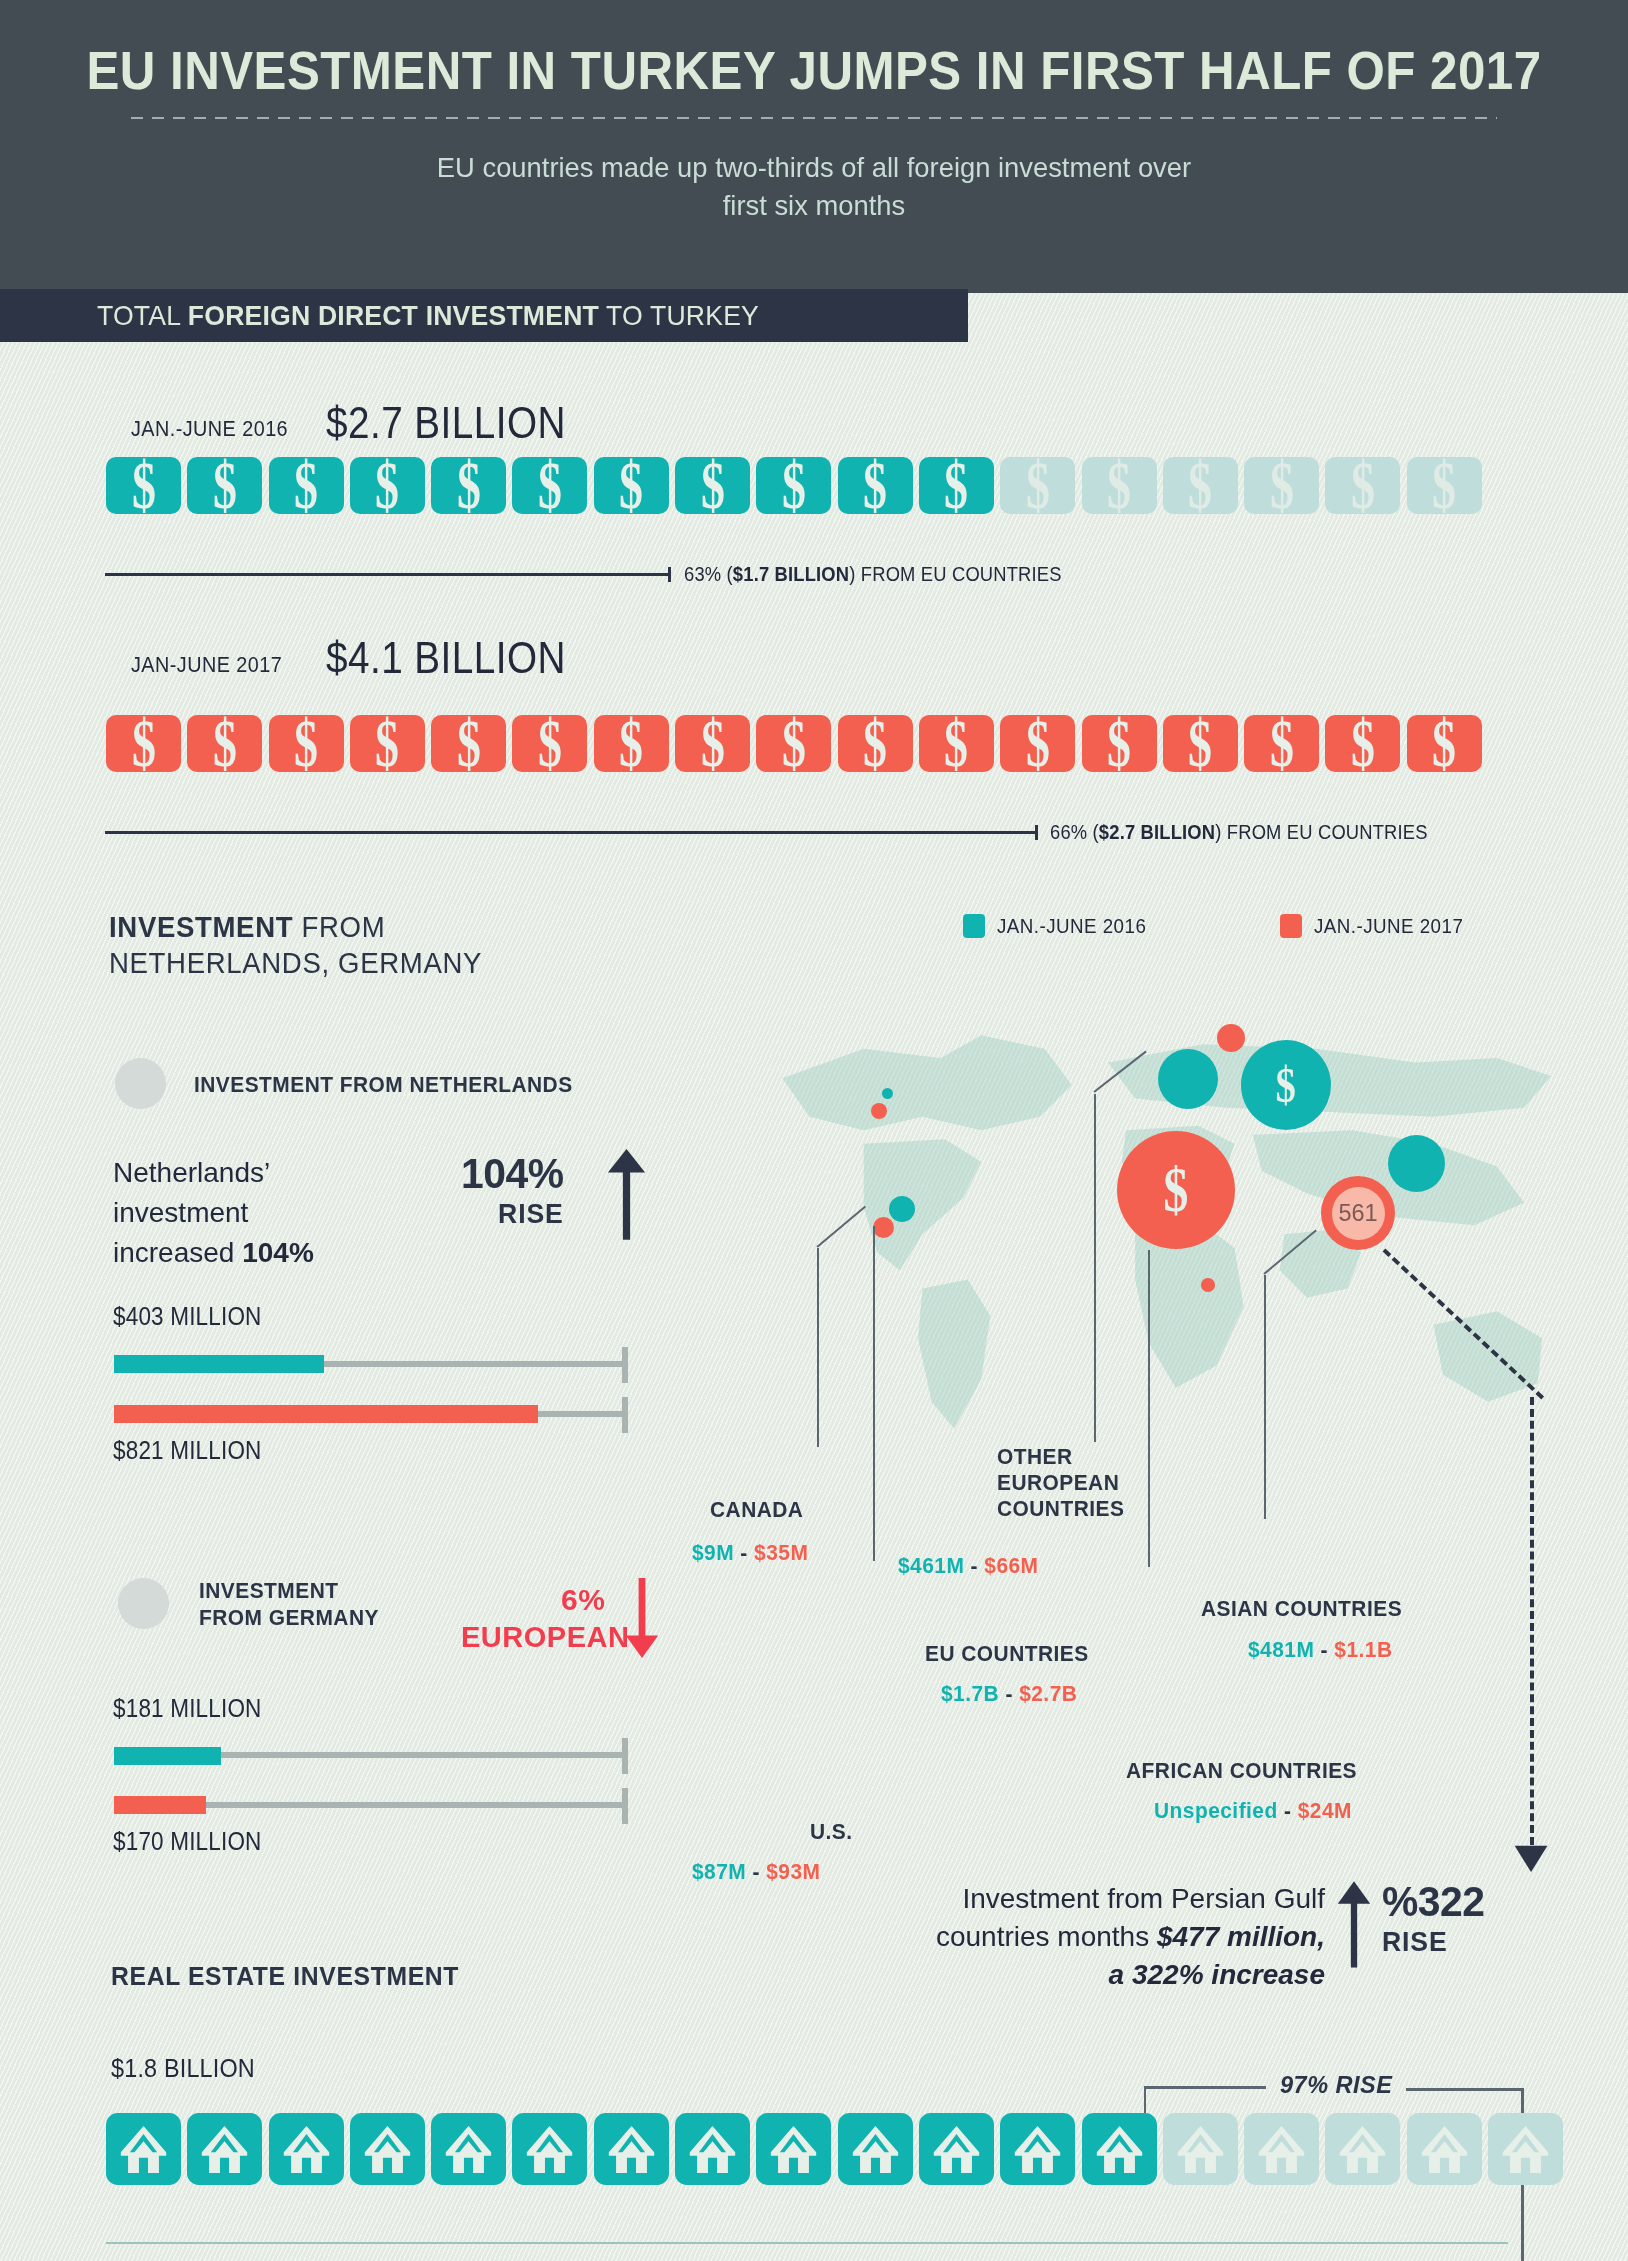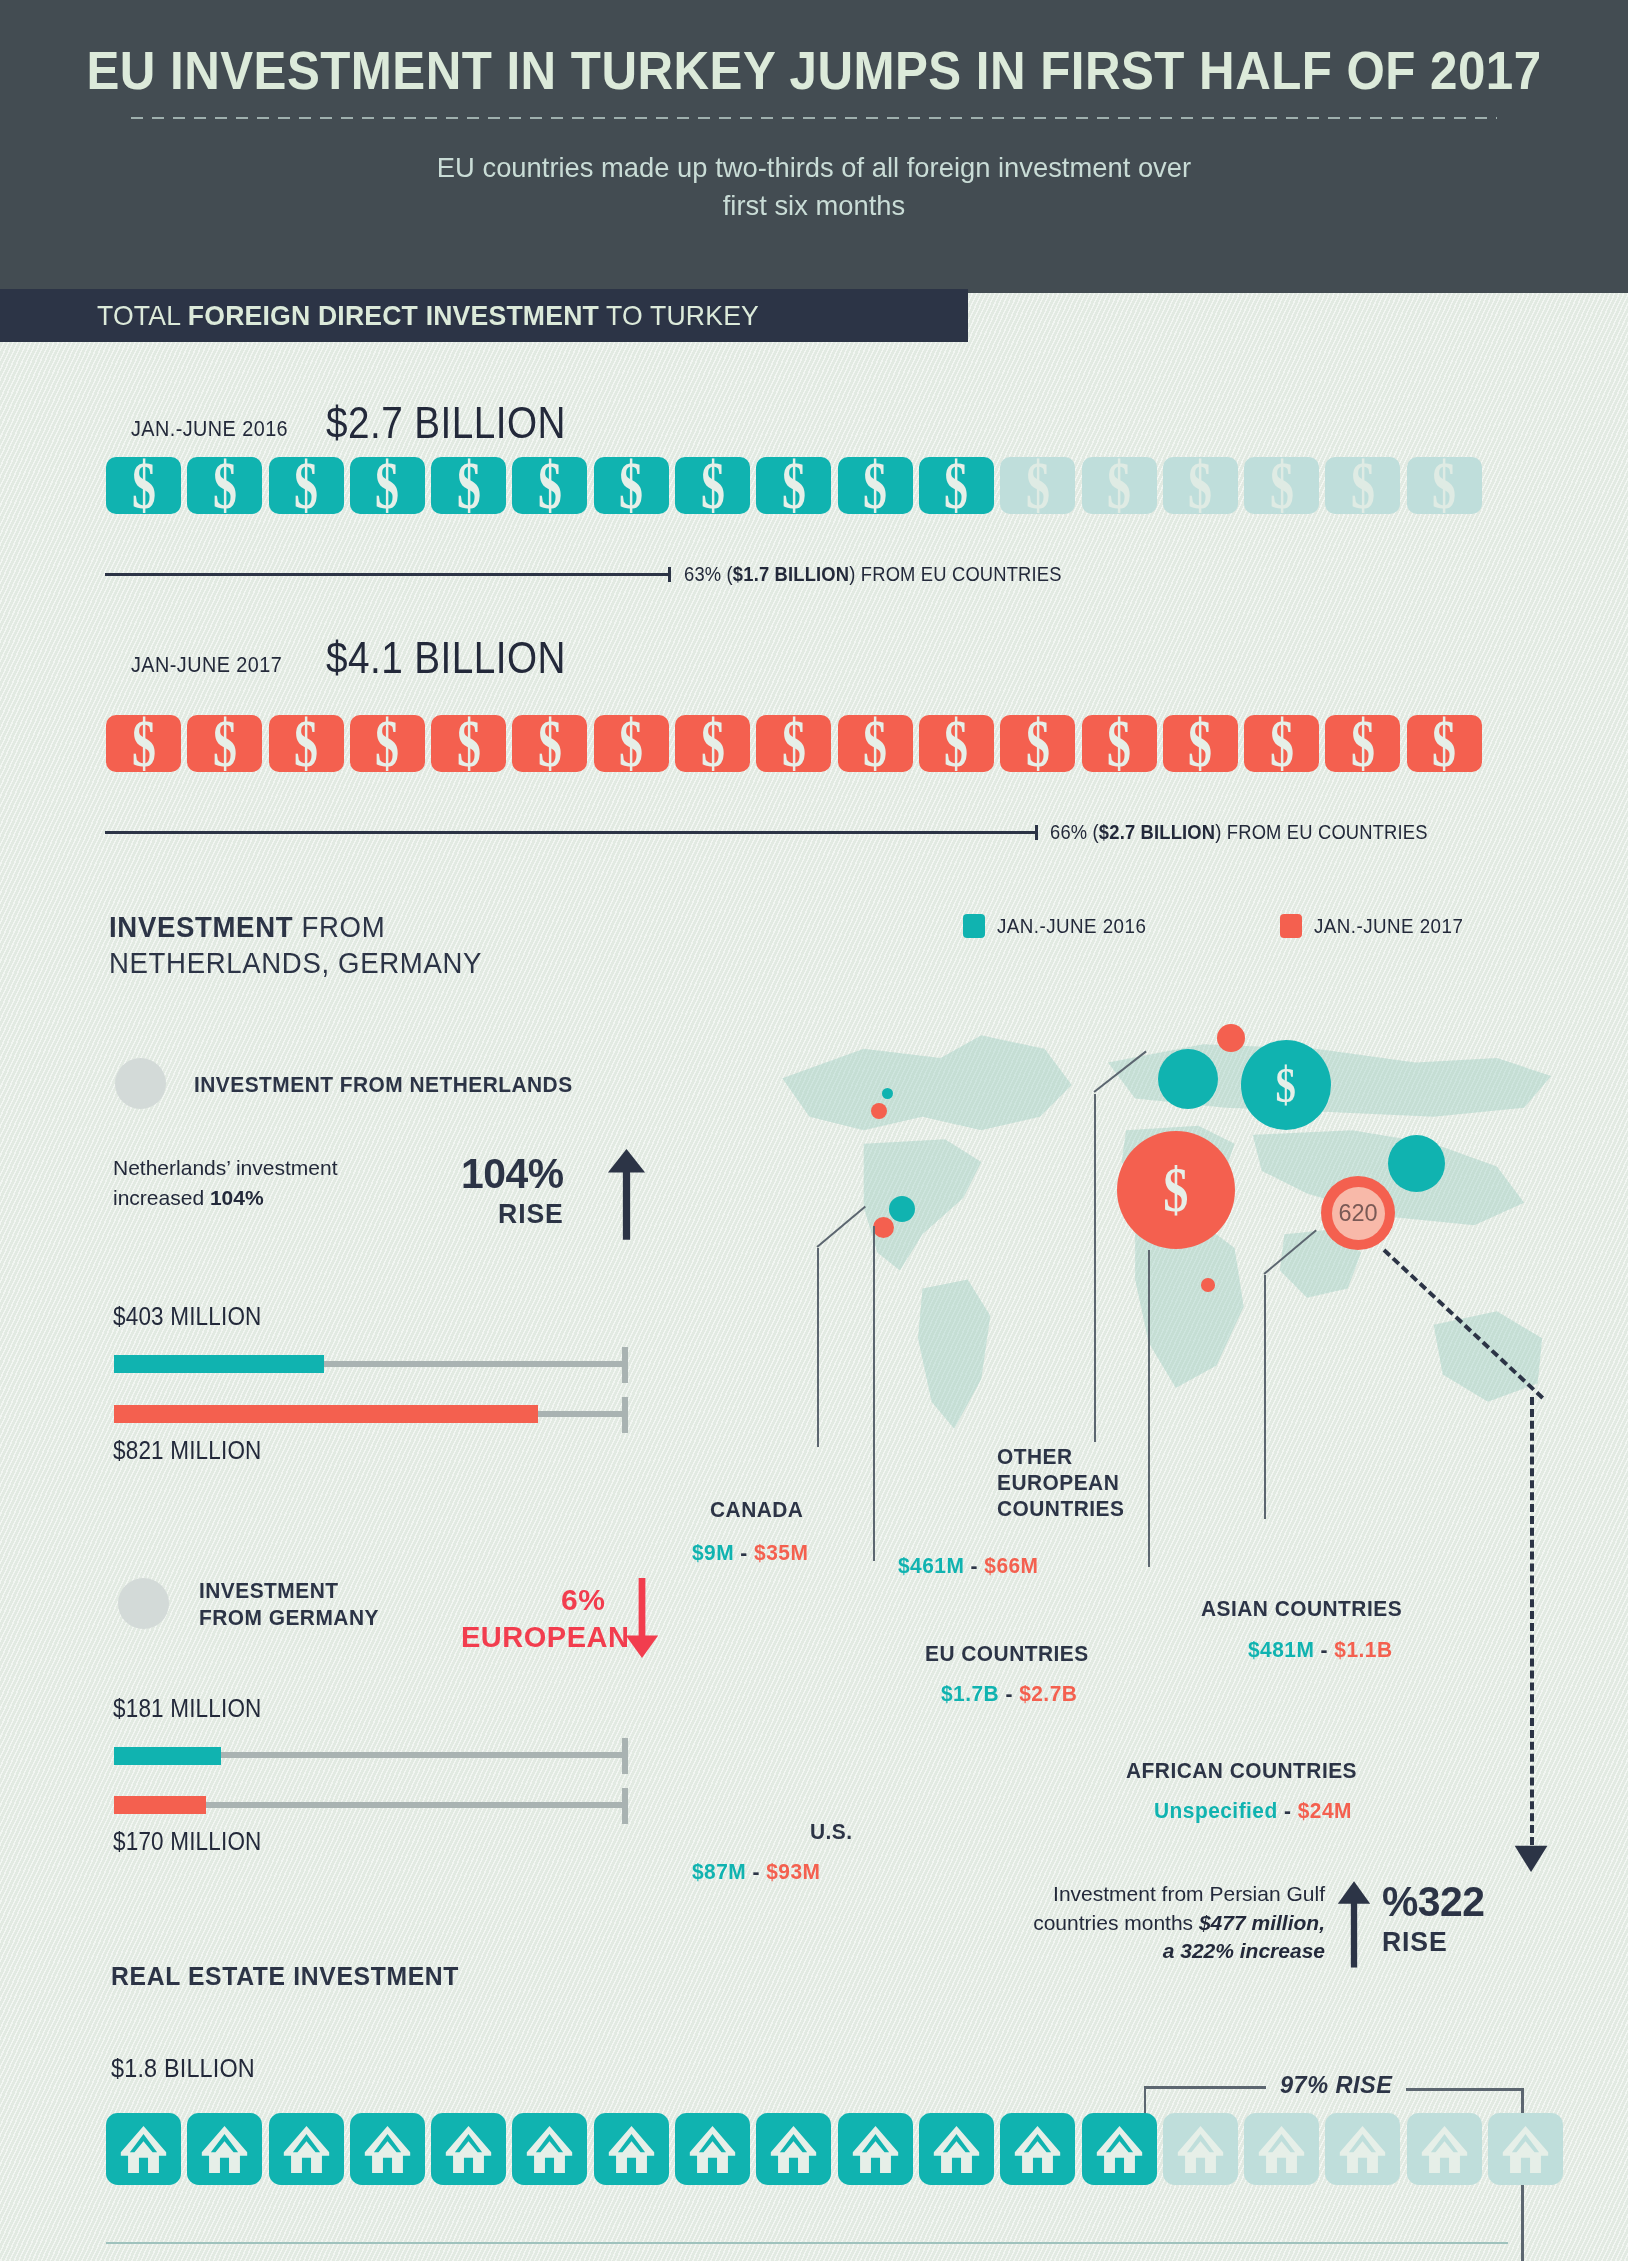--- a/index.html
+++ b/index.html
@@ -52,21 +52,21 @@
   
   .sec-title{position:absolute;color:#2C3446;font-size:29px;line-height:1.25;letter-spacing:0.7px;transform:scaleX(.95);transform-origin:left;}
   .sec-title b{font-weight:bold;}
   
   .legend{position:absolute;display:flex;align-items:center;gap:11.8px;}
   .legend-sw{width:22px;height:24.4px;border-radius:4.1px;}
   .legend-tx{color:#23293A;font-size:20.4px;letter-spacing:0.5px;transform:scaleX(.92);transform-origin:left;}
   
   .c-bullet{position:absolute;width:51px;height:51px;border-radius:50%;background:#D3DAD8;}
   .c-label{position:absolute;color:#2C3446;font-size:22px;font-weight:bold;line-height:1.22;letter-spacing:0.5px;transform:scaleX(.95);transform-origin:left;}
-  .para{position:absolute;color:#23293A;font-size:21px;line-height:1.42;font-weight:300;}
+  .para{position:absolute;color:#23293A;font-size:28px;line-height:1.42;font-weight:300;}
   .para b{font-weight:bold;}
   .bigpct{position:absolute;color:#2C3446;font-weight:bold;font-size:43px;letter-spacing:-0.5px;transform:scaleX(.95);transform-origin:left;}
   .bigpct .sm{font-size:28px;display:block;text-align:right;letter-spacing:0.9px;}
   .risearrow{position:absolute;}
   .bar-amount{position:absolute;color:#23293A;font-size:25px;letter-spacing:0.2px;transform:scaleX(.9);transform-origin:left;}
   .track{position:absolute;height:6.3px;background:#A9B3B2;}
   .track-end{position:absolute;width:5.9px;height:36px;background:#A9B3B2;}
   .bar{position:absolute;height:18px;}
   .dec{position:absolute;color:#F23D4E;font-weight:bold;letter-spacing:0.5px;}
   
@@ -287,21 +287,21 @@
   <div class="bub" style="left:1158px;top:1049px;width:60px;height:60px;background:#10B3B0"></div>
   <div class="bub" style="left:1217px;top:1024px;width:28px;height:28px;background:#F4604F"></div>
   <div class="bub" style="left:1241px;top:1040px;width:90px;height:90px;background:#10B3B0;font-size:51px">
       <span style="transform:scaleX(.8)">$</span>
     </div>
   <div class="bub" style="left:1117px;top:1131px;width:118px;height:118px;background:#F4604F;font-size:63px">
       <span style="transform:scaleX(.8)">$</span>
     </div>
   <div class="bub" style="left:1388px;top:1135px;width:57px;height:57px;background:#10B3B0"></div>
   <div class="bub" style="left:1321px;top:1176px;width:74px;height:74px;background:#F4604F">
-    <div style="width:53px;height:53px;border-radius:50%;background:#F8B9A9;display:flex;align-items:center;justify-content:center;color:#7A5A56;font-size:23.5px;font-weight:normal;font-family:'Liberation Sans',sans-serif;">620</div>
+    <div style="width:53px;height:53px;border-radius:50%;background:#F8B9A9;display:flex;align-items:center;justify-content:center;color:#7A5A56;font-size:23.5px;font-weight:normal;font-family:'Liberation Sans',sans-serif;">561</div>
   </div>
   <div class="bub" style="left:882px;top:1088px;width:11px;height:11px;background:#10B3B0"></div>
   <div class="bub" style="left:871px;top:1103px;width:16.3px;height:16.3px;background:#F4604F"></div>
   <div class="bub" style="left:889px;top:1196px;width:26px;height:26px;background:#10B3B0"></div>
   <div class="bub" style="left:873px;top:1217px;width:21px;height:21px;background:#F4604F"></div>
   <div class="bub" style="left:1201px;top:1278px;width:13.6px;height:13.6px;background:#F4604F"></div>
 
   <div class="leader" style="left:817px;top:1248px;width:1.8px;height:199px"></div>
   <div class="leader" style="left:817px;top:1246px;width:63px;height:1.8px;transform:rotate(-40deg);transform-origin:left"></div>
   <div class="leader" style="left:873px;top:1226px;width:1.8px;height:335px"></div>

